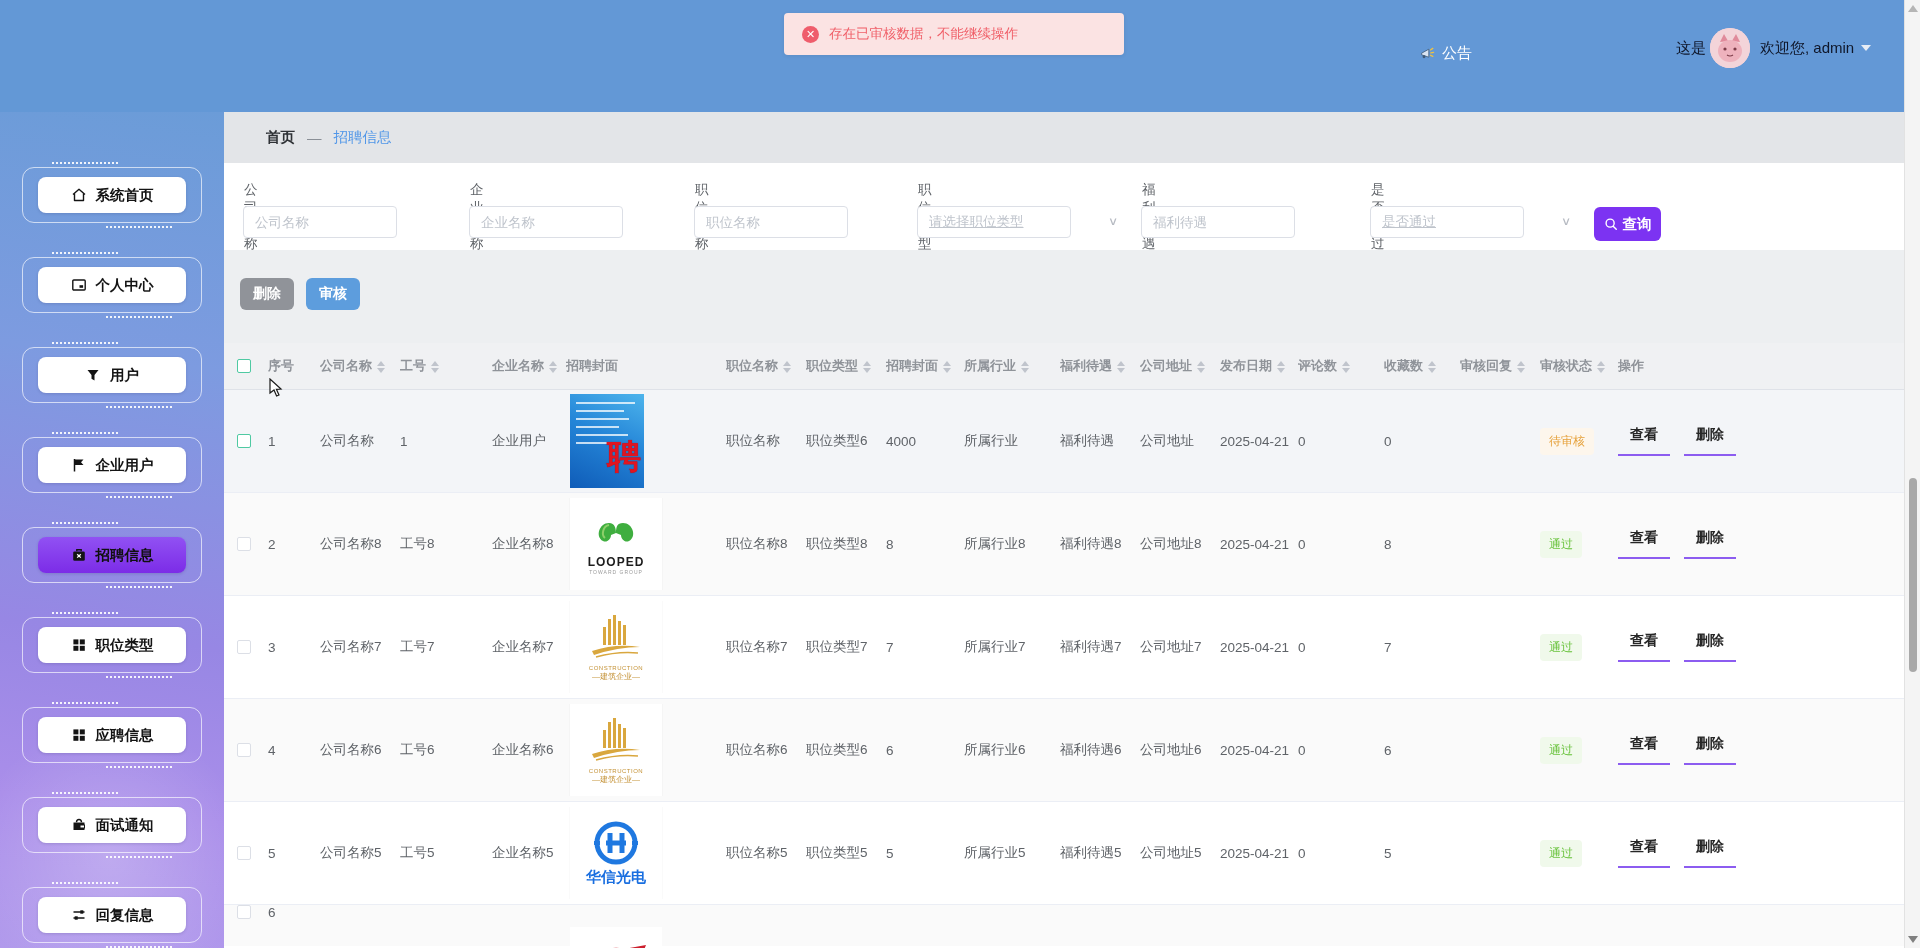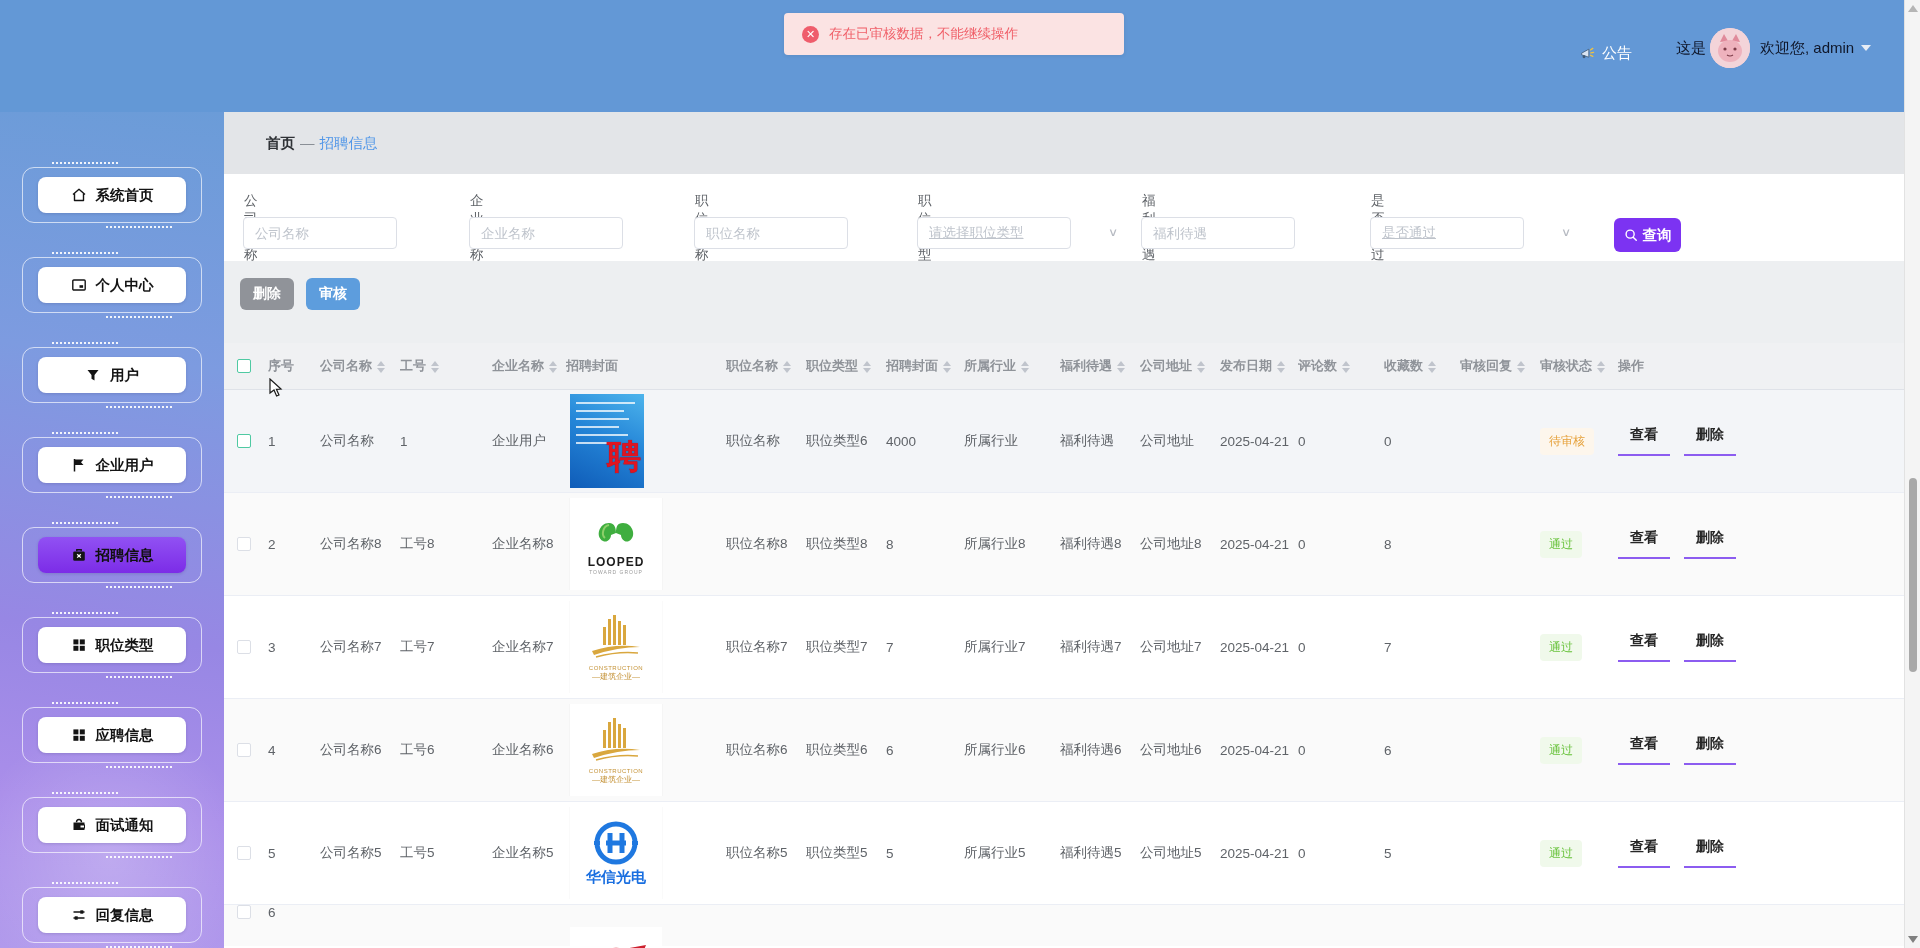--- a/index.html
+++ b/index.html
@@ -6,21 +6,21 @@
   html,body { width:1920px; height:948px; overflow:hidden; font-family:"Liberation Sans","DejaVu Sans",sans-serif; background:#edeff1; position:relative; }
 
   
   .app-header { position:absolute; left:0; top:0; width:1904px; height:112px; background:#6398d6; z-index:5; }
   .app-title { position:absolute; left:16px; top:42px; color:#fff; font-size:21px; font-weight:700; letter-spacing:.5px; }
   .toast { position:absolute; left:784px; top:13px; width:340px; height:42px; background:#fbe3e3; border-radius:4px;
            display:flex; align-items:center; gap:10px; padding:0 18px; box-shadow:0 1px 4px rgba(0,0,0,.08); }
   .toast-ic { width:17px; height:17px; border-radius:50%; background:#ef5d6c; color:#fff; font-size:11px; font-weight:700;
               display:flex; align-items:center; justify-content:center; flex:0 0 auto; }
   .toast-txt { color:#f05f68; font-size:13.5px; }
-  .announce { position:absolute; left:1580px; top:44px; display:flex; align-items:center; gap:6px; color:#fff; font-size:15px; cursor:default; }
+  .announce { position:absolute; left:1420px; top:44px; display:flex; align-items:center; gap:6px; color:#fff; font-size:15px; cursor:default; }
   .userbox { position:absolute; left:1676px; top:28px; display:flex; align-items:center; color:#0f172a; font-size:15px; }
   .avatar { width:40px; height:40px; border-radius:50%; background:#f3d3d8; margin:0 10px 0 4px; overflow:hidden; flex:0 0 auto;
             display:flex; align-items:center; justify-content:center; }
   .caret { width:0; height:0; border-left:5px solid transparent; border-right:5px solid transparent; border-top:6px solid #e8edf5; margin-left:7px; }
 
   
   .sidebar { position:absolute; left:0; top:112px; width:224px; height:836px;
              background:linear-gradient(188deg,#6b9cd8 0%,#7d9be0 30%,#9787e4 62%,#aa8eea 82%,#b19aec 100%); overflow:hidden; }
   .sidebar::after { content:''; position:absolute; left:-40px; bottom:-60px; width:300px; height:300px;
              background:radial-gradient(circle at 50% 50%, rgba(255,255,255,.22), rgba(255,255,255,0) 65%); }
@@ -30,35 +30,35 @@
   .menu-item::after { content:''; position:absolute; top:-15px; left:14px; width:66px; border-top:2px dotted rgba(255,255,255,.9); }
   .frame-b { position:absolute; bottom:-15px; right:14px; width:66px; border-top:2px dotted rgba(255,255,255,.9); }
   .menu-pill { position:absolute; inset:0; background:#fff; border-radius:8px; display:flex; align-items:center; justify-content:center;
                gap:9px; font-size:14.5px; font-weight:600; color:#141414; cursor:pointer; box-shadow:0 1px 3px rgba(40,40,90,.18); }
   .menu-item.active .menu-pill { background:linear-gradient(180deg,#9151f3,#7c2ce7); color:#101010; }
   .mi-ic { width:16px; height:16px; flex:0 0 auto; display:flex; }
   .mi-ic svg { width:16px; height:16px; }
 
   
   .main { position:absolute; left:224px; top:112px; width:1680px; height:836px; background:#edeff1; }
-  .breadcrumb { height:62px; background:#e3e5e8; display:flex; align-items:center; padding-left:42px; font-size:14.5px; gap:5px; }
+  .breadcrumb { height:51px; background:#e3e5e8; display:flex; align-items:center; padding-left:42px; font-size:14.5px; gap:12px; }
   .bc-home { color:#2f3236; font-weight:700; }
   .bc-sep { color:#8a8f96; }
   .bc-cur { color:#5096e8; }
 
   .filter-panel { position:relative; width:1680px; height:87px; background:#fff; }
   .fgroup { position:absolute; top:0; }
   .flabel { position:absolute; top:18px; left:1px; font-size:13.5px; color:#5f6368; }
   .fbox { position:absolute; top:43px; left:0; width:154px; height:32px; border:1px solid #dcdfe6; border-radius:4px; background:#fff;
           font-size:13.5px; color:#606266; padding:0 11px; outline:none; font-family:inherit; }
   .fbox::placeholder { color:#bfc4cc; }
   .fsel { color:#bfc4cc; display:flex; align-items:center; cursor:pointer;text-decoration:underline; }
   .fchev { position:absolute; top:50px; font-size:14px; color:#b6bac2; transform:scaleY(.8); }
   .search-btn { position:absolute; left:1370px; top:44px; width:67px; height:34px; background:#7c33f2; border:none; border-radius:6px;
-                color:#fff; font-size:14.5px; font-weight:700; display:flex; align-items:center; justify-content:center; gap:5px; cursor:pointer; font-family:inherit;margin-left:20px; }
+                color:#fff; font-size:14.5px; font-weight:700; display:flex; align-items:center; justify-content:center; gap:5px; cursor:pointer; font-family:inherit; }
 
   .bulk { position:absolute; left:16px; top:166px; display:flex; gap:12px; }
   .btn { height:32px; padding:0 13px; border:none; border-radius:6px; color:#fff; font-size:14px; font-weight:600; cursor:pointer; font-family:inherit; }
   .btn-del { background:#909399; }
   .btn-rev { background:#5d9ddd; }
 
   
   .table { position:absolute; left:0; top:231px; width:1680px; height:605px; background:#fff; overflow:hidden; }
   .trow, .thead-row { display:grid; grid-template-columns:44px 52px 80px 92px 74px 160px 80px 80px 78px 96px 80px 80px 78px 86px 76px 80px 78px 1fr; align-items:center; }
   .thead-row { height:47px; background:#f0f1f3; border-bottom:1px solid #dfe2e8; color:#8f9399; font-size:13px; font-weight:700; }

